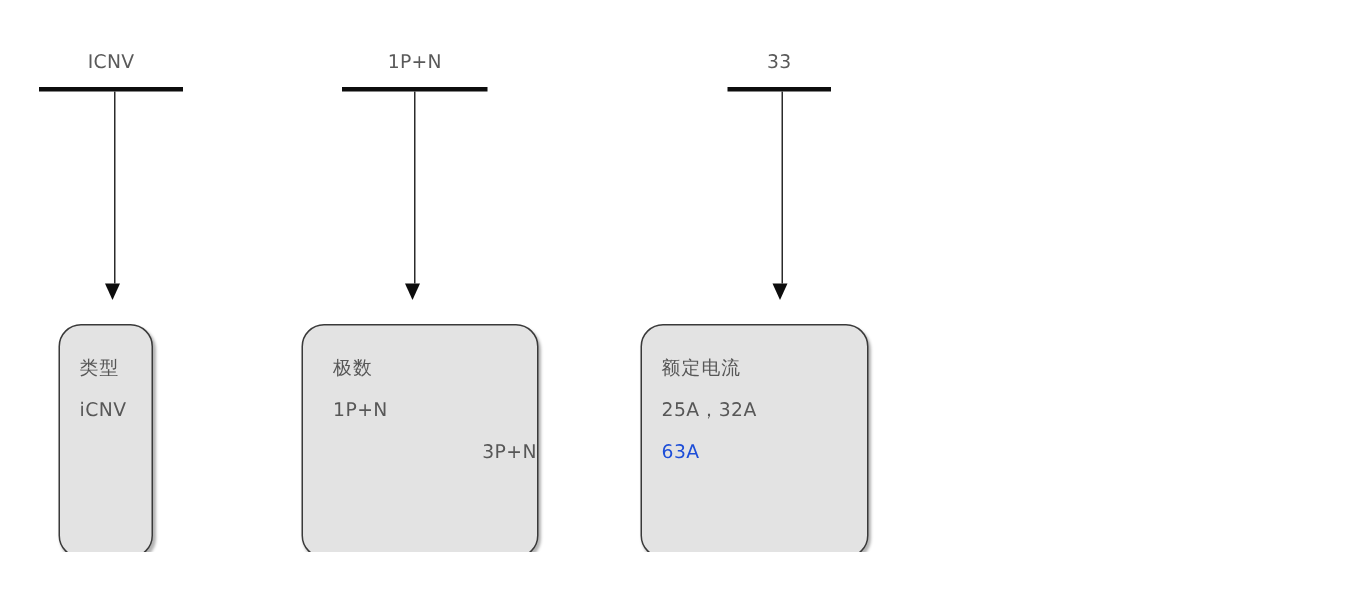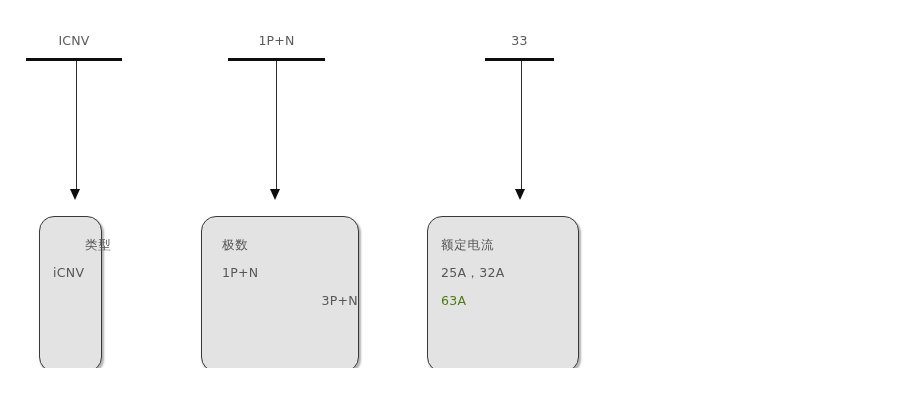--- a/index.html
+++ b/index.html
@@ -77,21 +77,21 @@
 </head>
 <body>
 
 <div id="canvas" style="width: 900px; height: 368px; background: rgb(255, 255, 255);">
     <div class="callout">
       <div class="callout-label" style="left: 26px; top: 33px; width: 96px; color: rgb(90, 90, 90);">ICNV</div>
       <div class="callout-bar" style="left: 26px; top: 58px; width: 96px; background: rgb(13, 13, 13);"></div>
       <div class="callout-stem" style="left: 76px; top: 61px; height: 128px;"></div>
       <div class="callout-arrowhead" style="left: 70px; top: 189px; border-top-color: rgb(13, 13, 13);"></div>
       <div class="info-box" style="left: 39px; top: 216px; width: 63px; height: 156px; background: rgb(227, 227, 227); border-color: rgb(58, 58, 58);">
-        <div class="info-line heading" style="color: rgb(87, 87, 87); margin-left: 32px;">类型</div>
+        <div class="info-line heading" style="color: rgb(87, 87, 87);">类型</div>
         <div class="info-line" style="color: rgb(87, 87, 87);">iCNV</div>
       </div>
     </div>
     <div class="callout">
       <div class="callout-label" style="left: 228px; top: 33px; width: 97px; color: rgb(90, 90, 90);">1P+N</div>
       <div class="callout-bar" style="left: 228px; top: 58px; width: 97px; background: rgb(13, 13, 13);"></div>
       <div class="callout-stem" style="left: 276px; top: 61px; height: 128px;"></div>
       <div class="callout-arrowhead" style="left: 270px; top: 189px; border-top-color: rgb(13, 13, 13);"></div>
       <div class="info-box" style="left: 201px; top: 216px; width: 158px; height: 156px; background: rgb(227, 227, 227); border-color: rgb(58, 58, 58); padding-left: 20px;">
         <div class="info-line heading" style="color: rgb(87, 87, 87);">极数</div>
@@ -100,16 +100,16 @@
       </div>
     </div>
     <div class="callout">
       <div class="callout-label" style="left: 485px; top: 33px; width: 69px; color: rgb(90, 90, 90);">33</div>
       <div class="callout-bar" style="left: 485px; top: 58px; width: 69px; background: rgb(13, 13, 13);"></div>
       <div class="callout-stem" style="left: 521px; top: 61px; height: 128px;"></div>
       <div class="callout-arrowhead" style="left: 515px; top: 189px; border-top-color: rgb(13, 13, 13);"></div>
       <div class="info-box" style="left: 427px; top: 216px; width: 152px; height: 156px; background: rgb(227, 227, 227); border-color: rgb(58, 58, 58);">
         <div class="info-line heading" style="color: rgb(87, 87, 87);">额定电流</div>
         <div class="info-line" style="color: rgb(87, 87, 87);">25A，32A</div>
-        <div class="info-line" style="color: #4d7c0f;">63A</div>
+        <div class="info-line" style="color: #1d4ed8;">63A</div>
       </div>
     </div>
   </div>
 
 </body></html>

